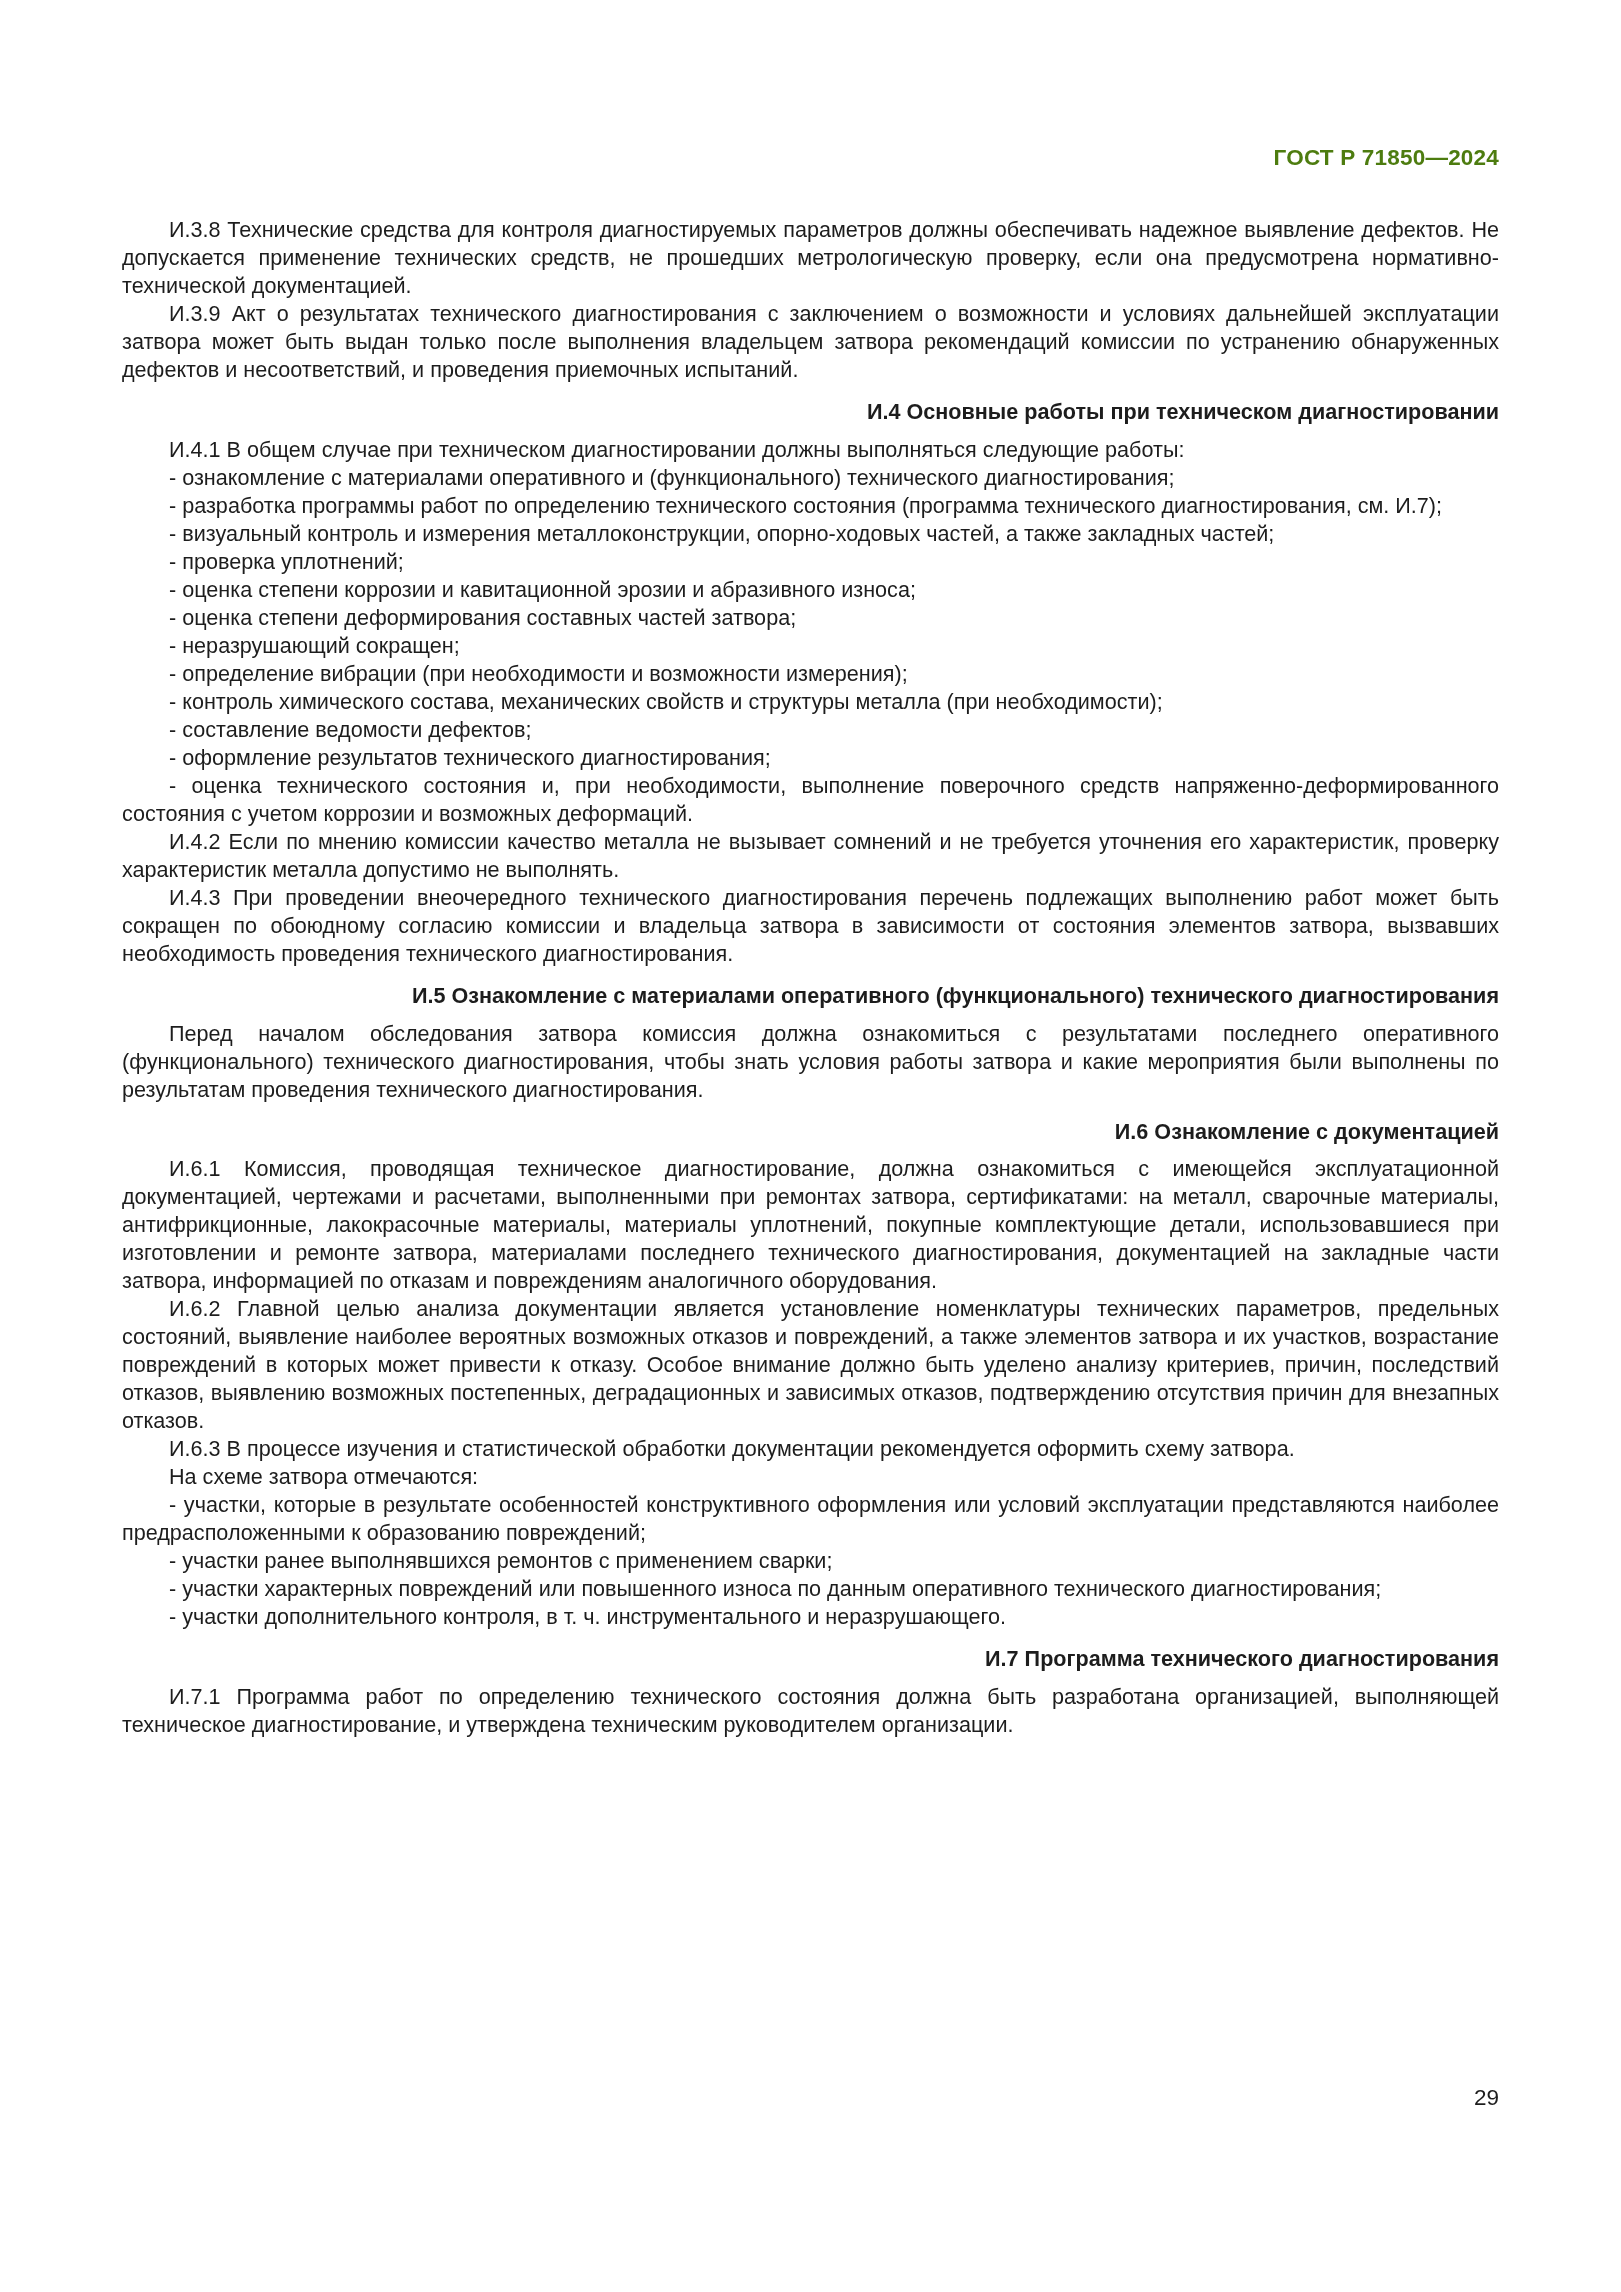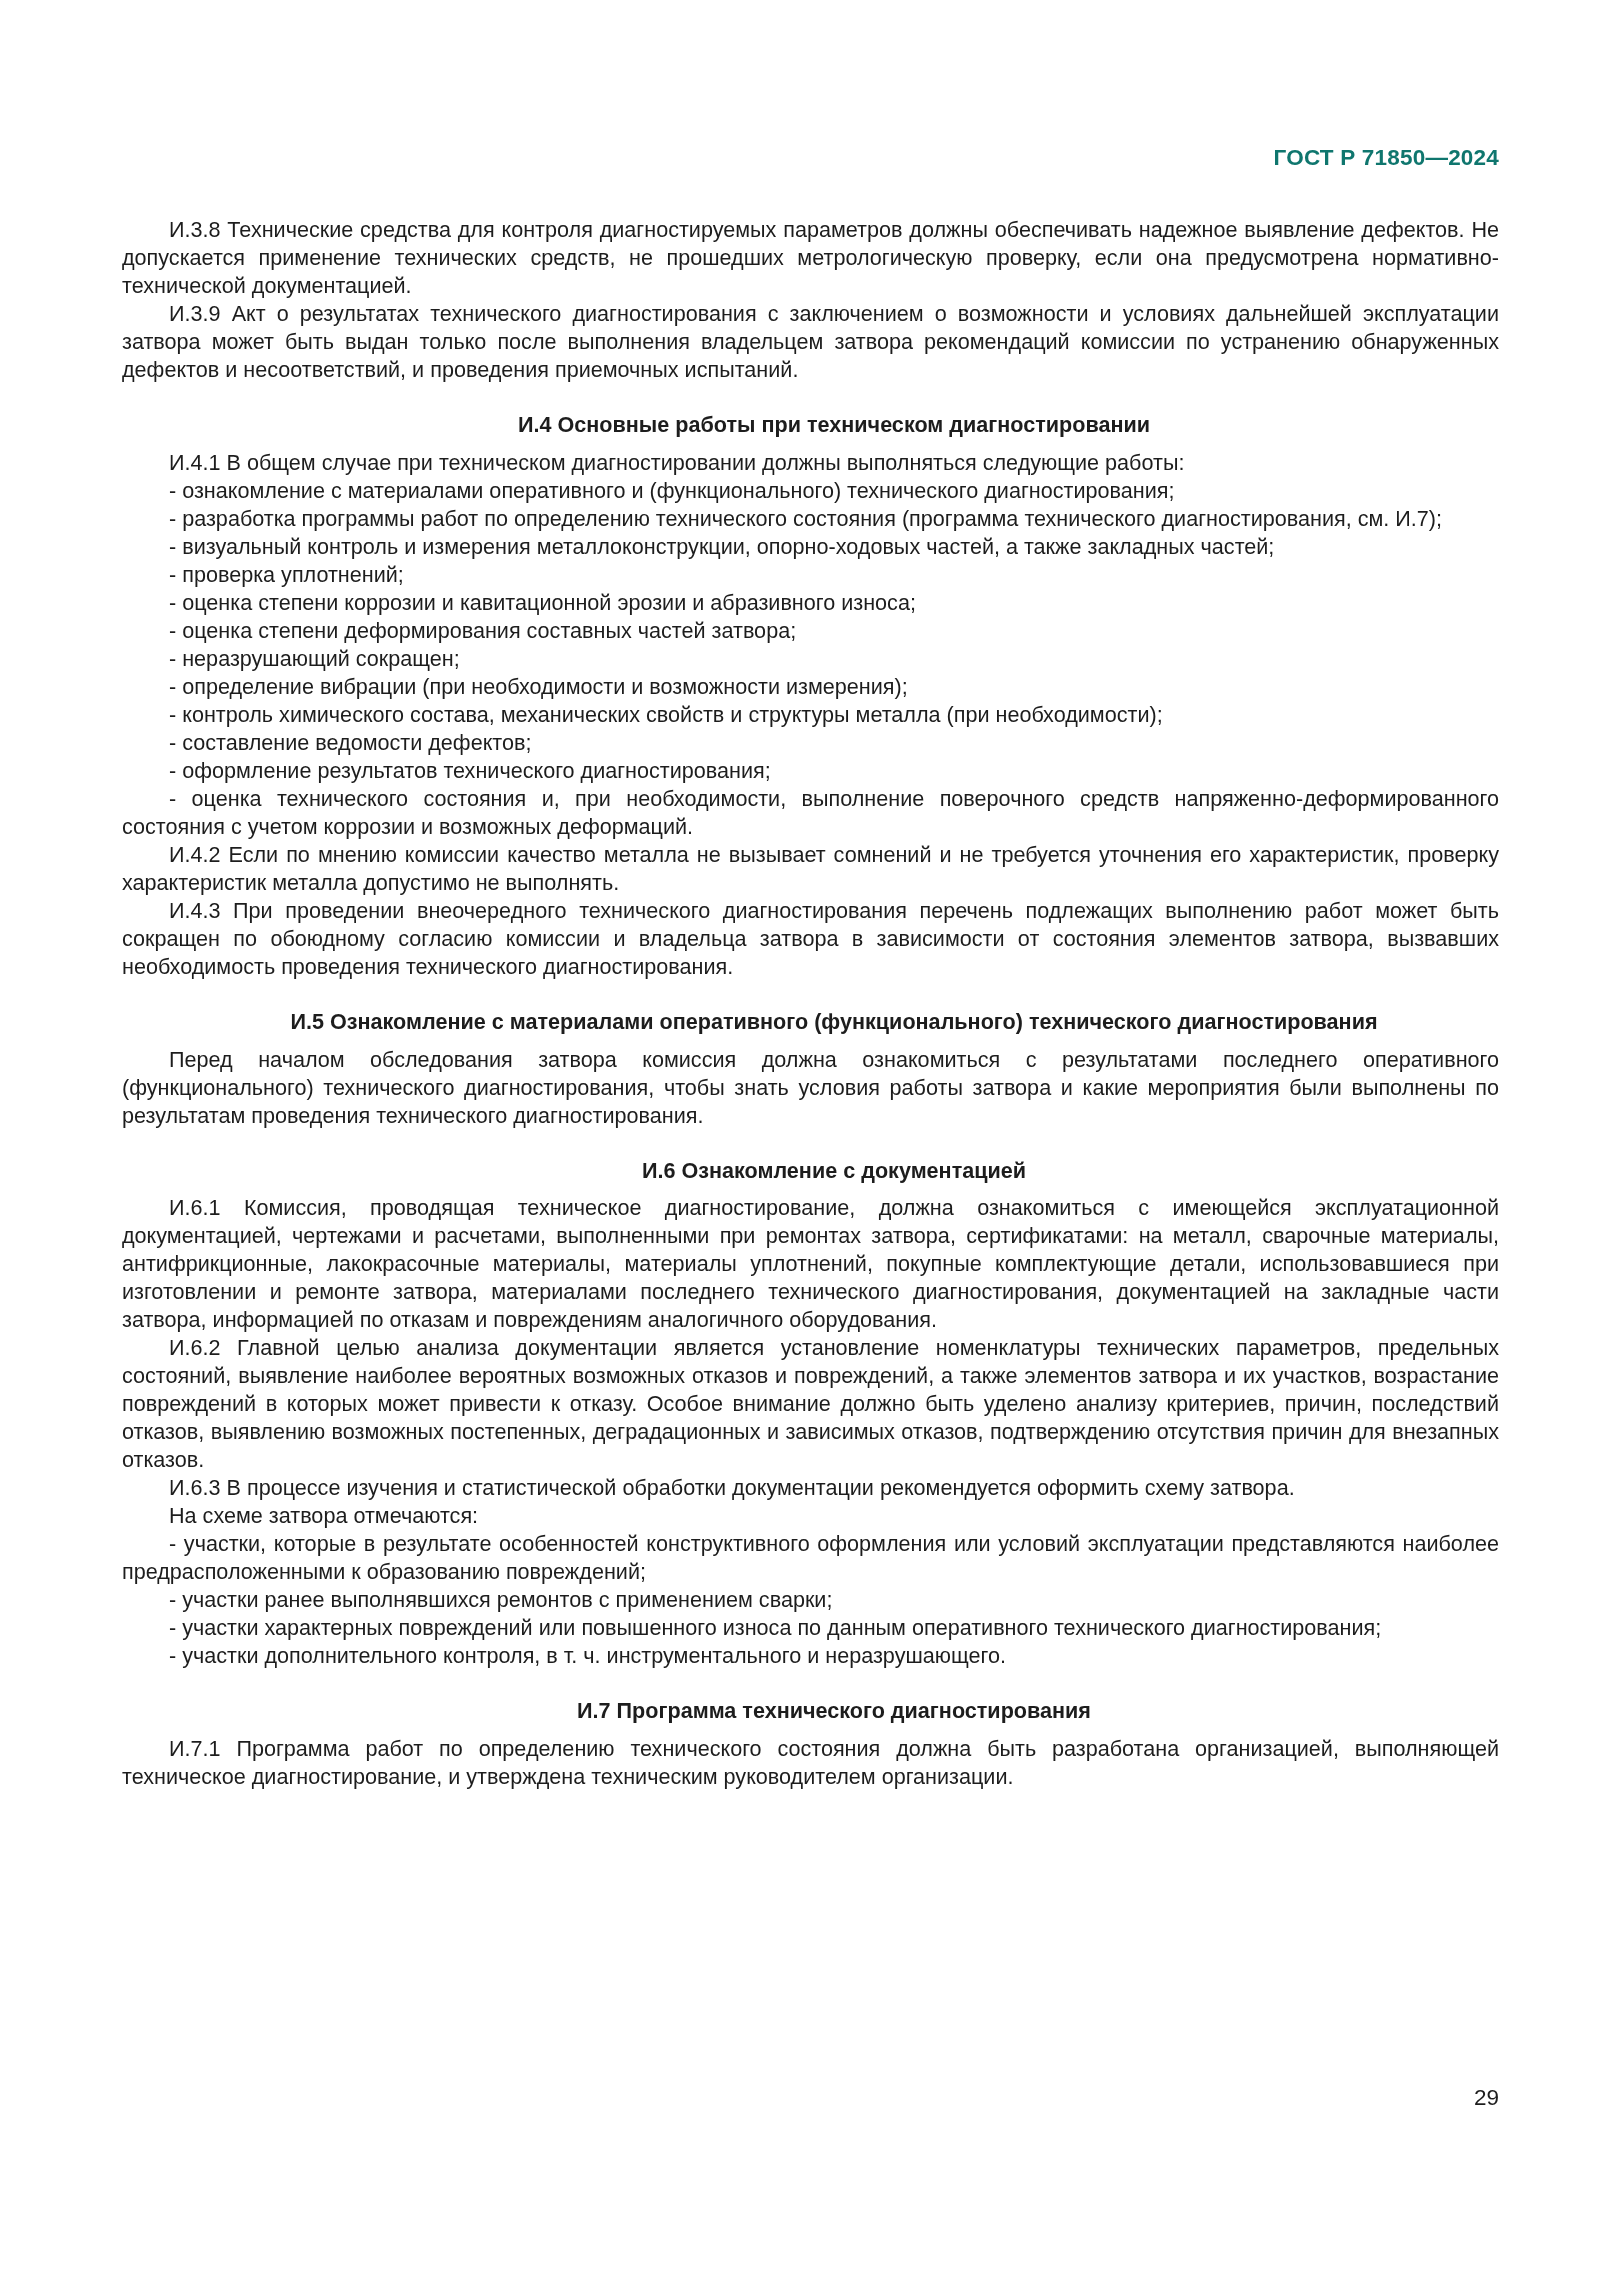--- a/index.html
+++ b/index.html
@@ -16,34 +16,34 @@
     background: #ffffff;
     padding: 145px 122px 0 122px;
     overflow: hidden;
   }
   .doc-header {
     text-align: right;
     font-weight: bold;
     font-size: 22.5px;
     letter-spacing: 0.2px;
     margin-bottom: 45px;
-    color: #0f766e;
+    color: #4d7c0f;
   }
   .content p {
     font-size: 21.6px;
     line-height: 28px;
     text-align: justify;
     text-indent: 47px;
     color: #1d1d1d;
   }
   .content p.heading {
     font-weight: bold;
-    margin-top: 27px;
+    margin-top: 14px;
     margin-bottom: 9.8px;
-    text-align: center;
+    text-align: right;
   }
   .doc-footer {
     position: absolute;
     right: 122px;
     bottom: 182px;
     font-size: 22.5px;
     color: #1d1d1d;
     margin-top: 45px;
   }
 </style>

